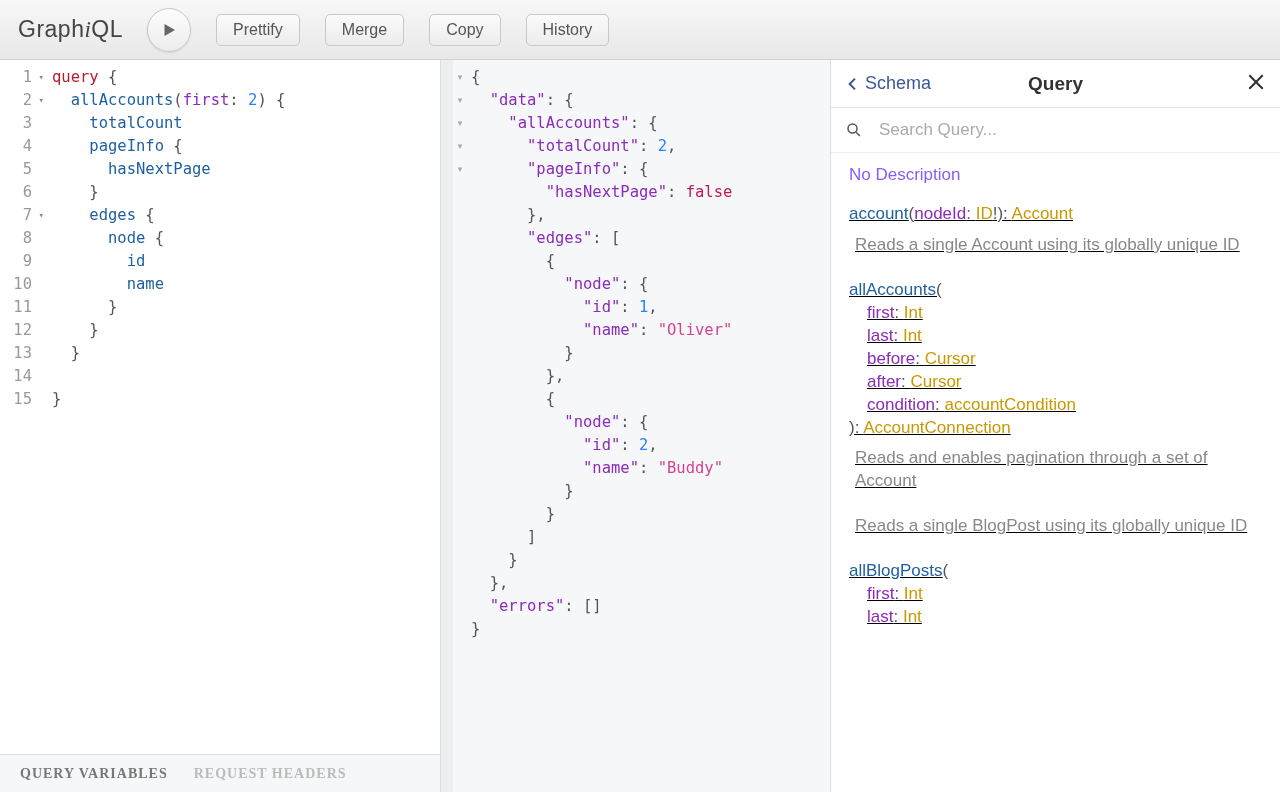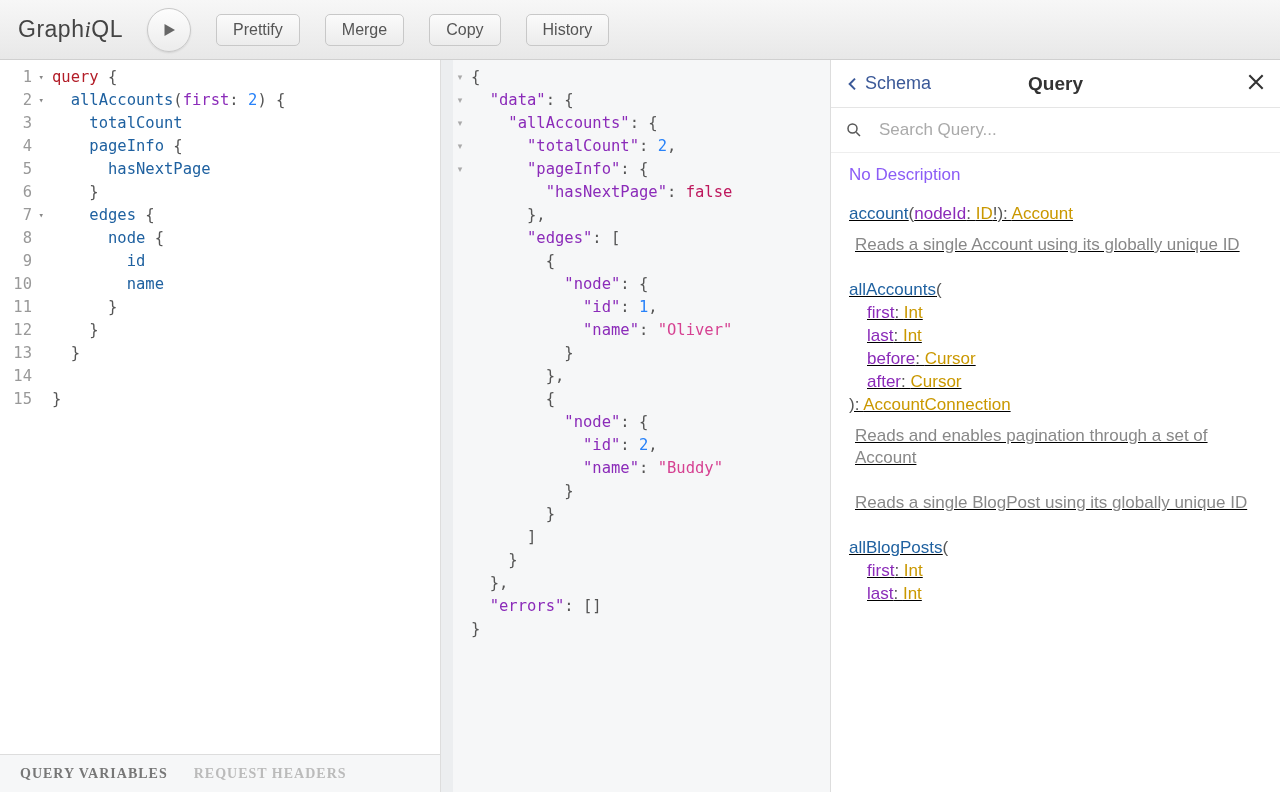--- a/index.html
+++ b/index.html
@@ -412,20 +412,21 @@
         <div class="fdesc">Reads a single Account using its globally unique ID</div>
       </div>
 
       <div class="field-block">
         <div class="field-sig">
           <span class="fname">allAccounts</span><span class="fpunc">(</span>
           <span class="indent"><span class="argn">first</span><span class="fpunc">: </span><span class="ftype">Int</span></span>
           <span class="indent"><span class="argn">last</span><span class="fpunc">: </span><span class="ftype">Int</span></span>
           <span class="indent"><span class="argn">before</span><span class="fpunc">: </span><span class="ftype">Cursor</span></span>
           <span class="indent"><span class="argn">after</span><span class="fpunc">: </span><span class="ftype">Cursor</span></span>
+          <span class="indent"><span class="argn">condition</span><span class="fpunc">: </span><span class="ftype">accountCondition</span></span>
           <span class="fpunc">): </span><span class="ftype">AccountConnection</span>
         </div>
         <div class="fdesc">Reads and enables pagination through a set of Account</div>
       </div>
 
       <div class="field-block">
         <div class="fdesc">Reads a single BlogPost using its globally unique ID</div>
       </div>
 
       <div class="field-block">

